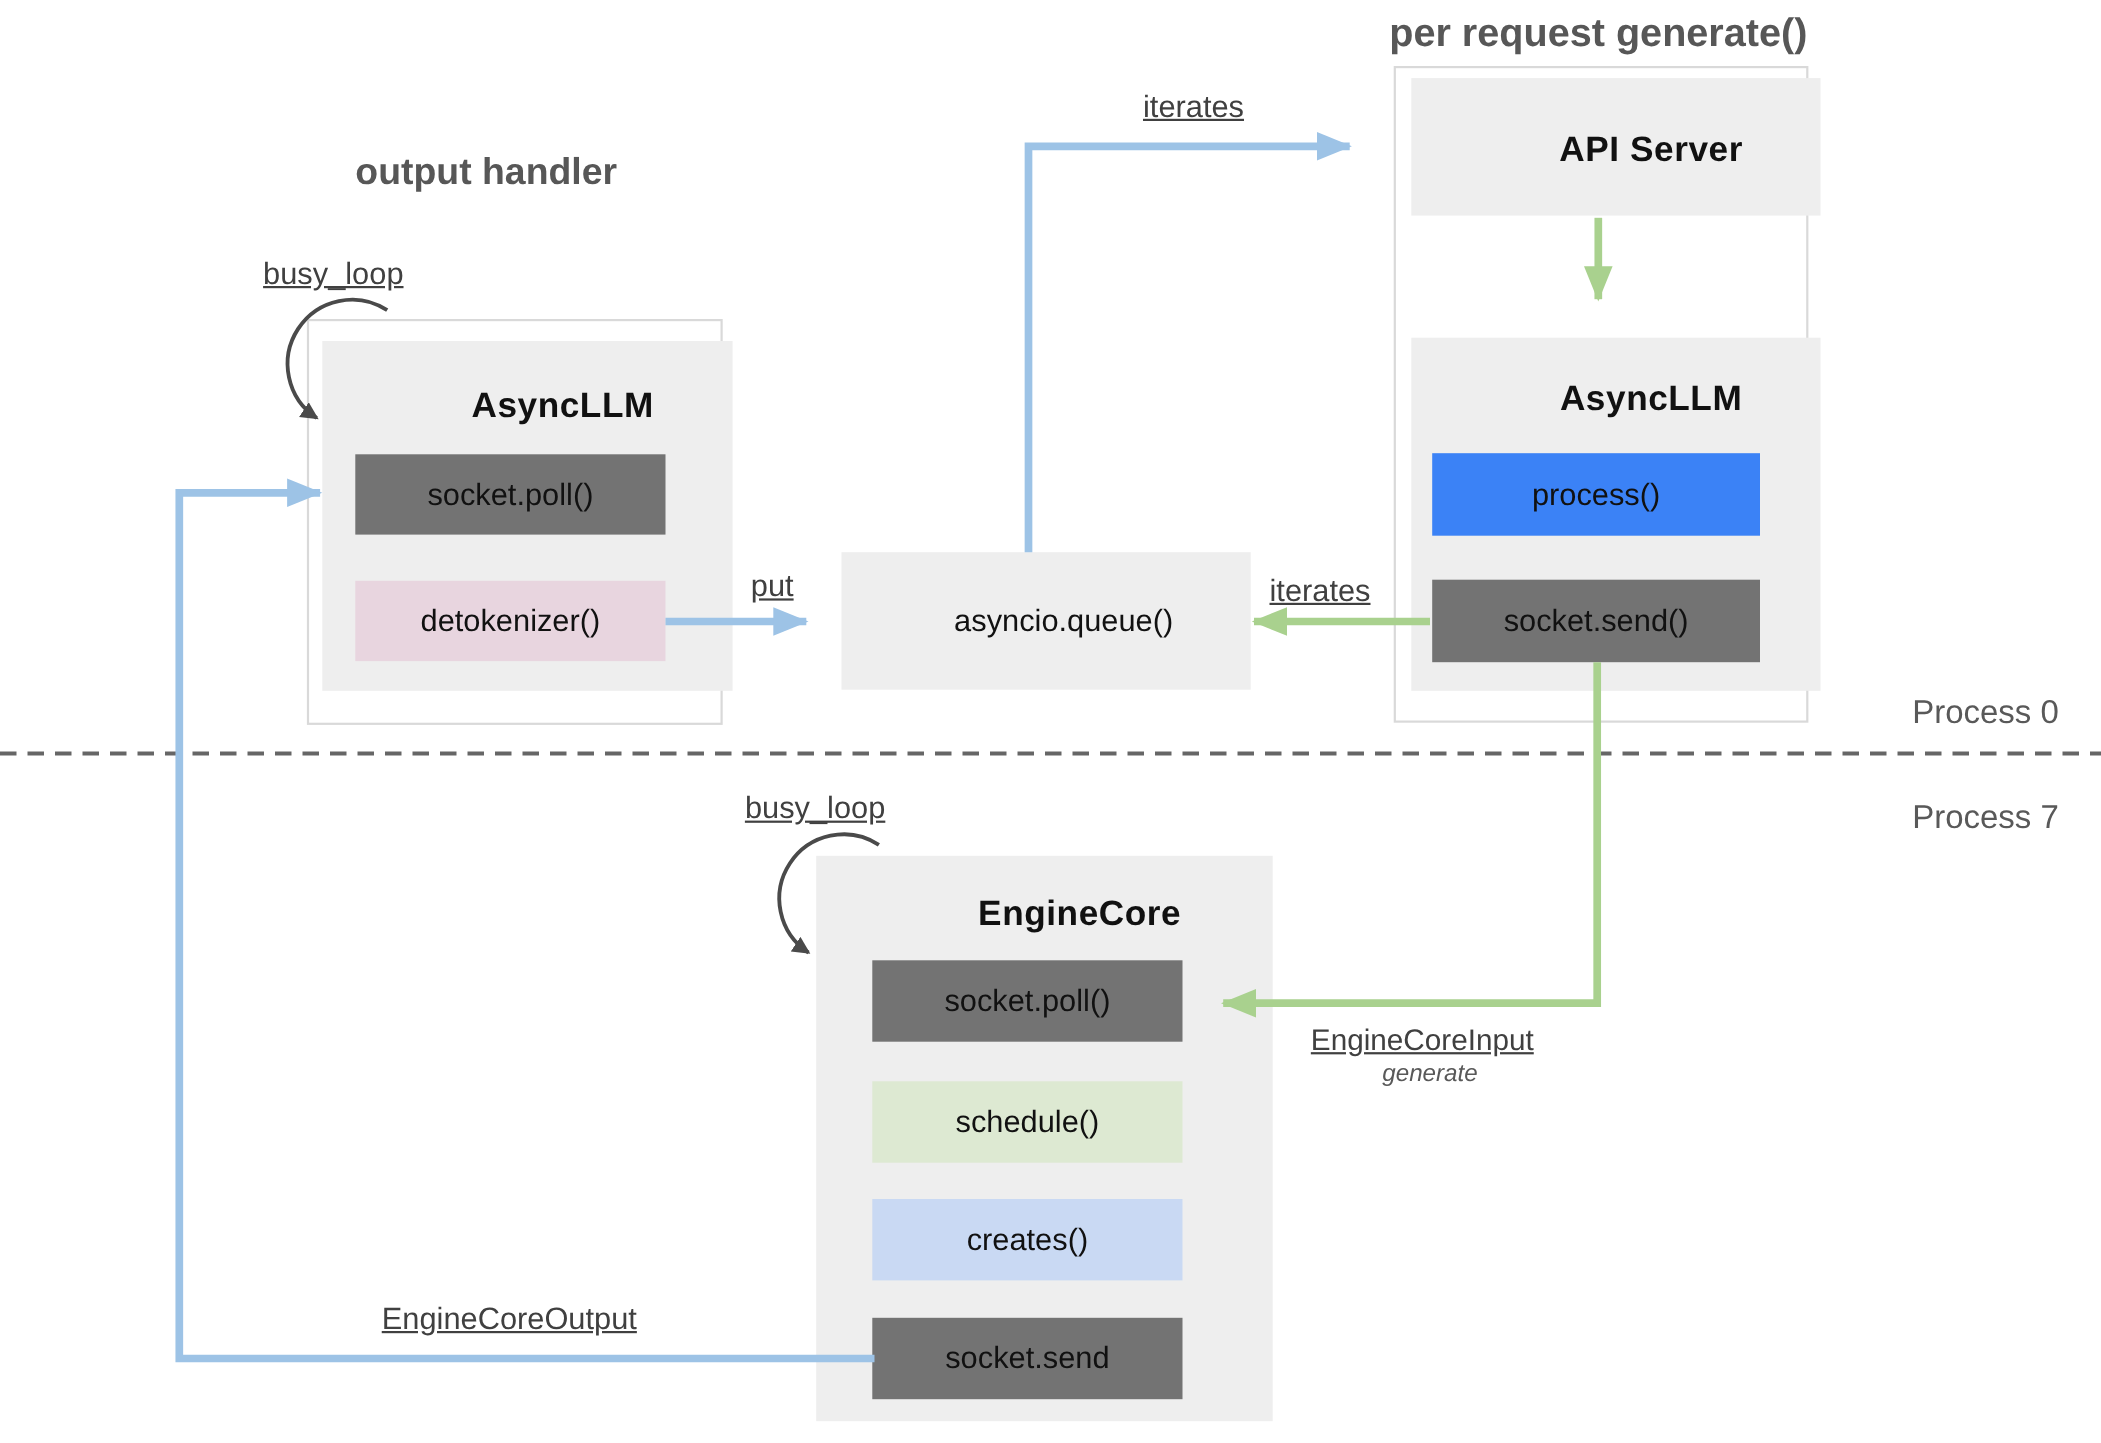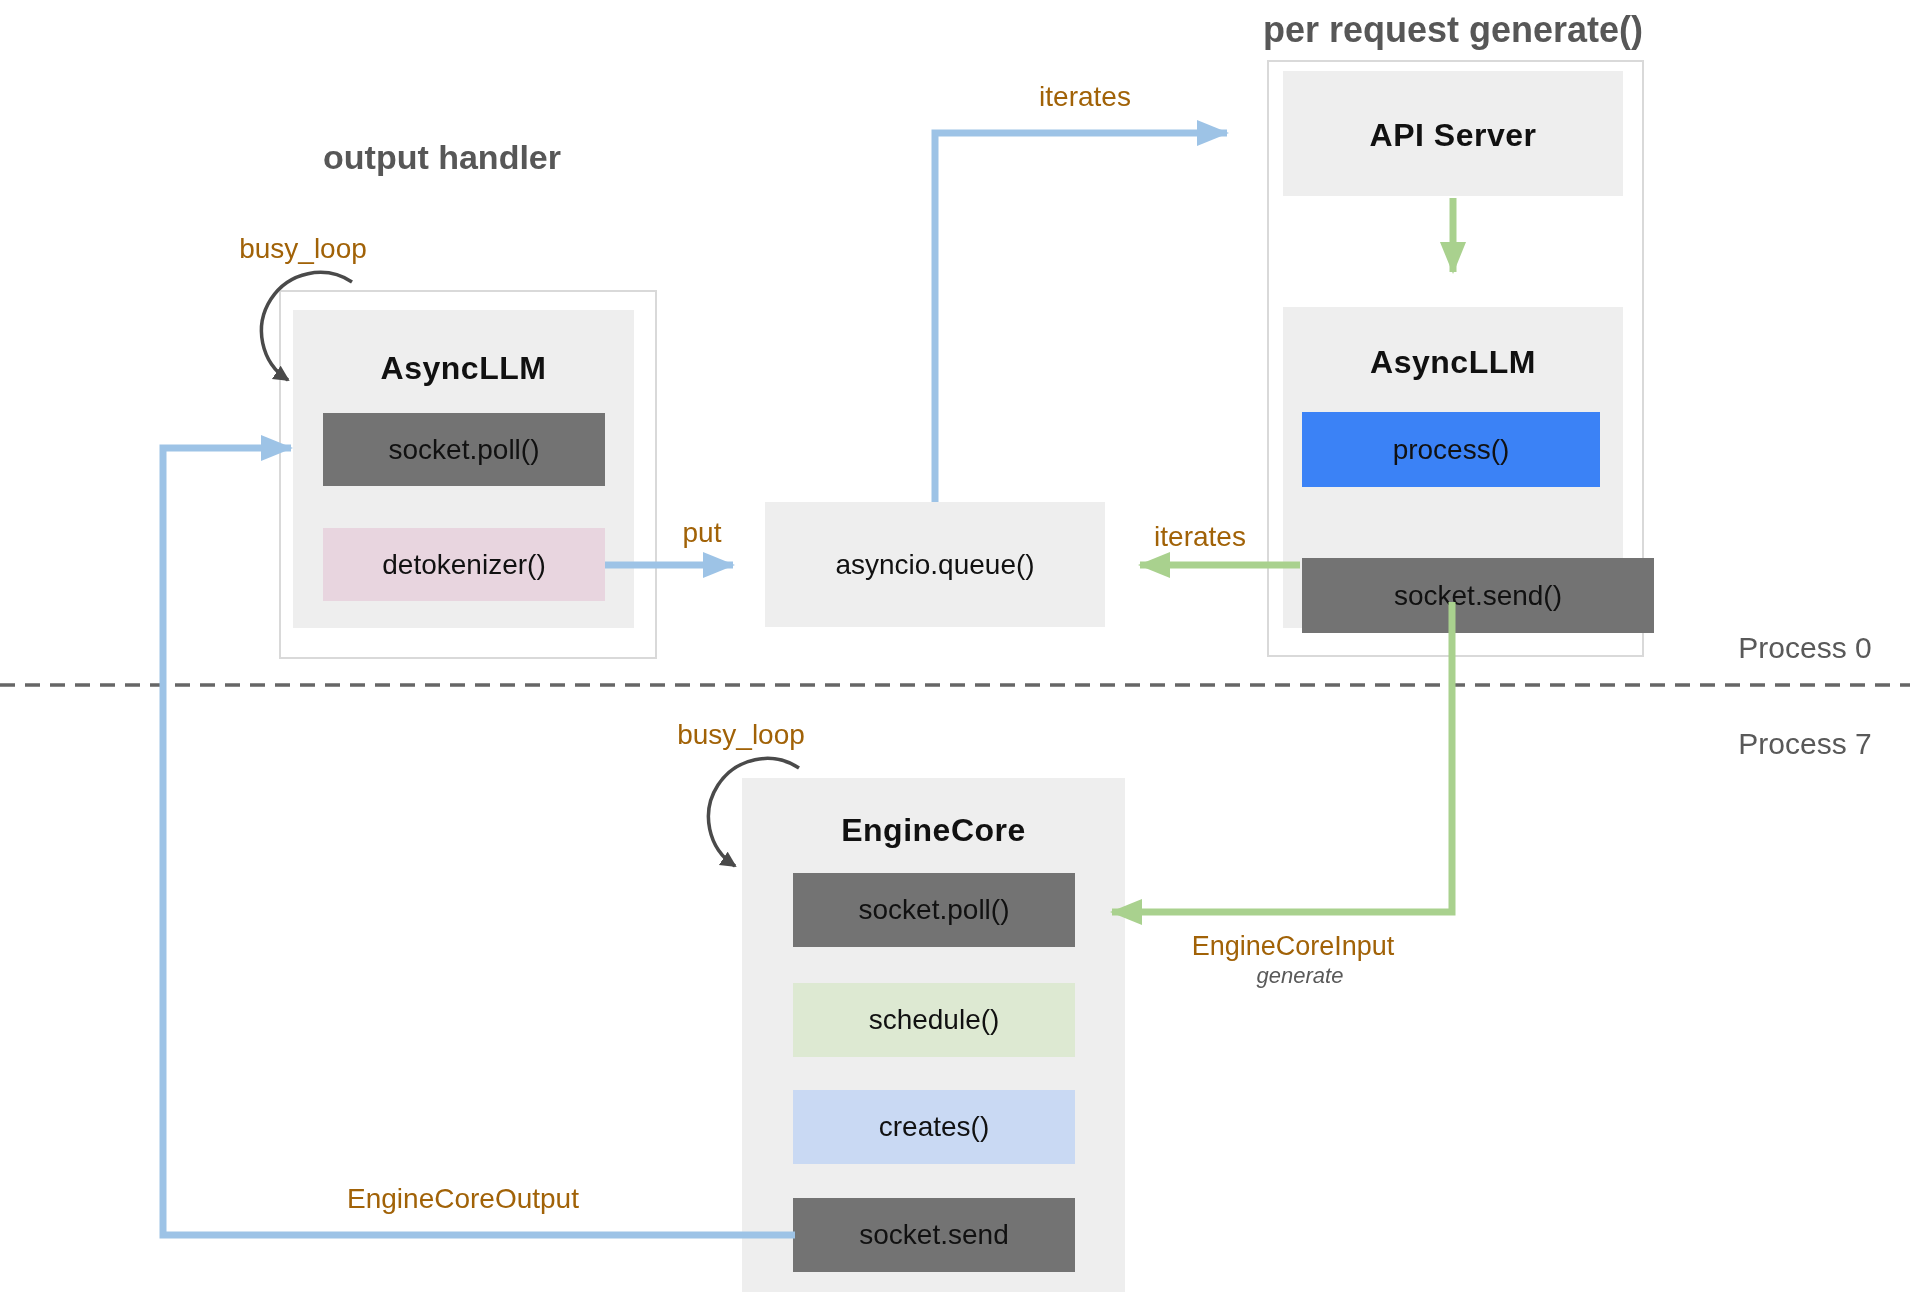--- a/index.html
+++ b/index.html
@@ -15,20 +15,21 @@
 
   
   .outer-box {
     position: absolute;
     background: #ffffff;
     border: 2px solid #d9d9d9;
   }
   .gray-box {
     position: absolute;
     background: #eeeeee;
+    padding-left: 32px;
   }
   .box-title {
     position: absolute;
     width: 100%;
     text-align: center;
     font-weight: bold;
     font-size: 32px;
     color: #111111;
     letter-spacing: 0.5px;
   }
@@ -49,22 +50,23 @@
   
   .big-header {
     position: absolute;
     font-weight: bold;
     color: #575757;
     white-space: nowrap;
   }
   .edge-label {
     position: absolute;
     font-size: 28px;
-    color: #a16207;
+    color: #404040;
     white-space: nowrap;
+    text-decoration: underline;
   }
   .process-label {
     position: absolute;
     font-size: 30px;
     color: #595959;
     white-space: nowrap;
   }
   .msgpack-label {
     position: absolute;
     font-size: 22px;
@@ -94,21 +96,21 @@
   <div class="gray-box" style="left:765px; top:502px; width:340px; height:125px; display:flex; align-items:center; justify-content:center; font-size:28px; color:#111;">asyncio.queue()</div>
 
   <div class="outer-box" style="left:1267px; top:60px; width:373px; height:593px;"></div>
   <div class="gray-box" style="left:1283px; top:71px; width:340px; height:125px;">
     <div class="box-title" style="top:46px;">API Server</div>
   </div>
   <div class="gray-box" style="left:1283px; top:307px; width:340px; height:321px;">
     <div class="box-title" style="top:37px;">AsyncLLM</div>
   </div>
   <div class="method-row c-peach" style="left:1302px; top:412px; width:298px; height:75px;">process()</div>
-  <div class="method-row c-yellow" style="left:1302px; top:527px; width:352px; height:75px;margin-top:31px;">socket.send()</div>
+  <div class="method-row c-yellow" style="left:1302px; top:527px; width:298px; height:75px;">socket.send()</div>
 
   <div class="edge-label center-origin" style="left:741px; top:735px;">busy_loop</div>
 
   <div class="gray-box" style="left:742px; top:778px; width:383px; height:514px;">
     <div class="box-title" style="top:34px;">EngineCore</div>
   </div>
   <div class="method-row c-yellow" style="left:793px; top:873px; width:282px; height:74px;">socket.poll()</div>
   <div class="method-row c-green" style="left:793px; top:983px; width:282px; height:74px;">schedule()</div>
   <div class="method-row c-blue" style="left:793px; top:1090px; width:282px; height:74px;">creates()</div>
   <div class="method-row c-yellow" style="left:793px; top:1198px; width:282px; height:74px;">socket.send</div>

